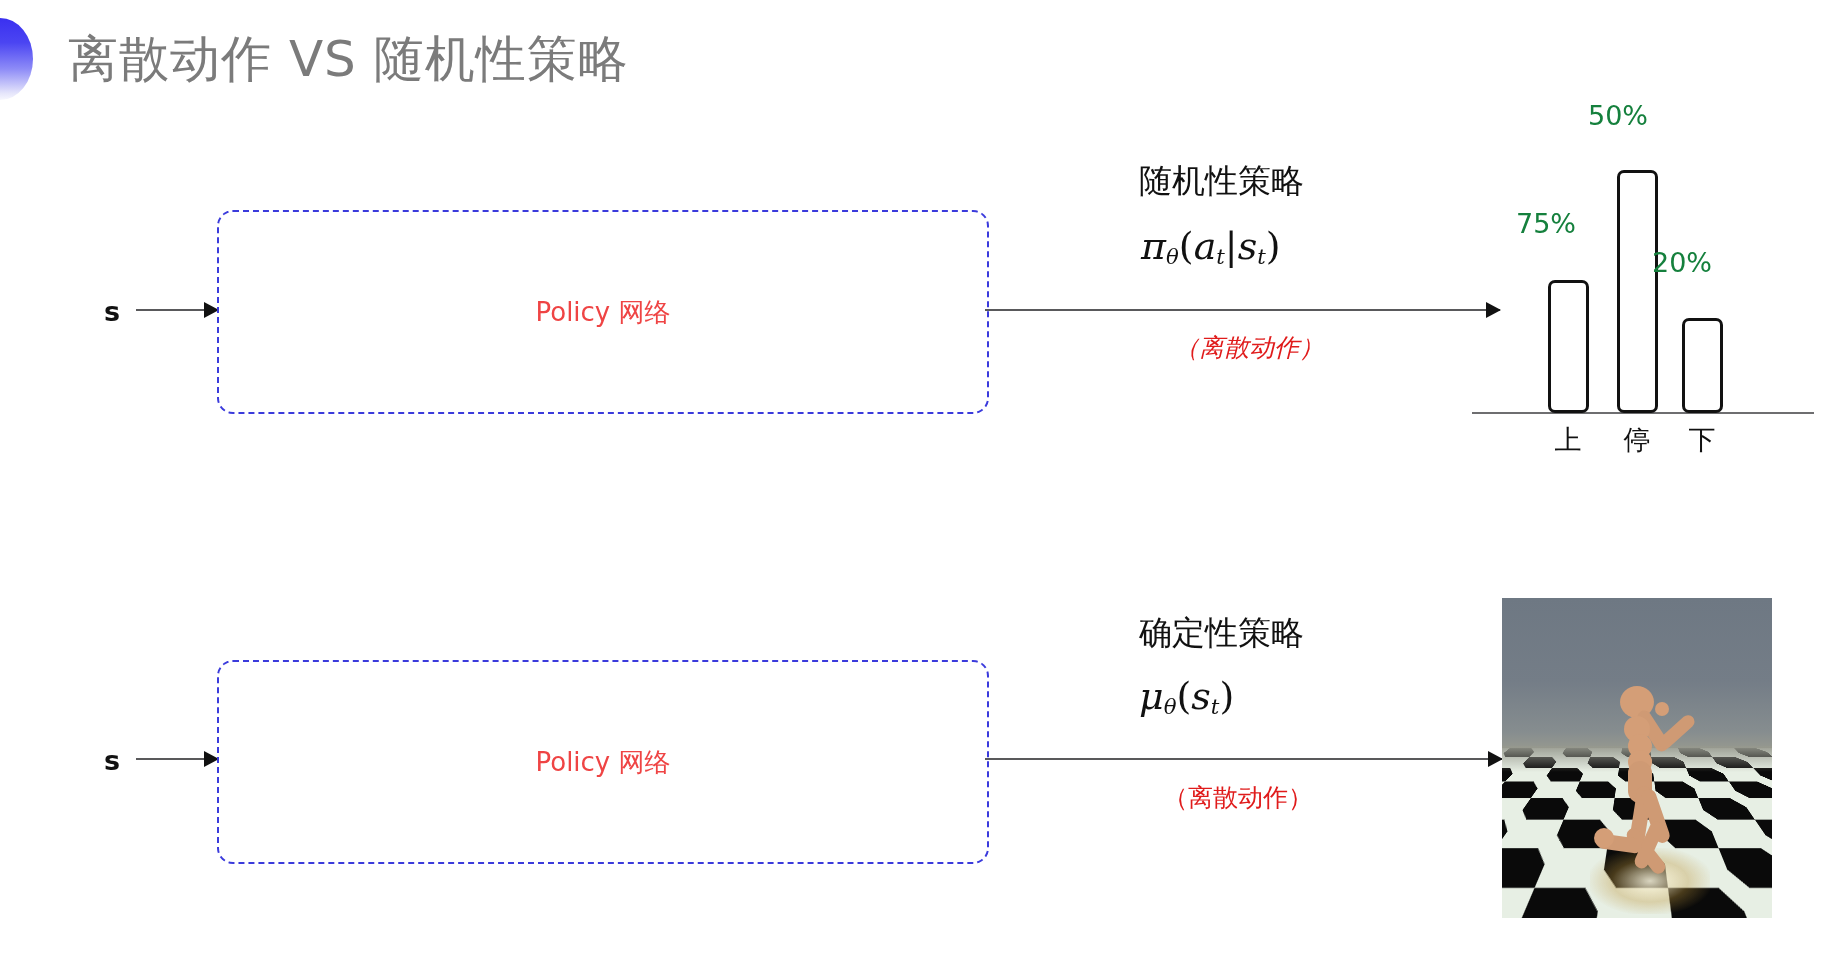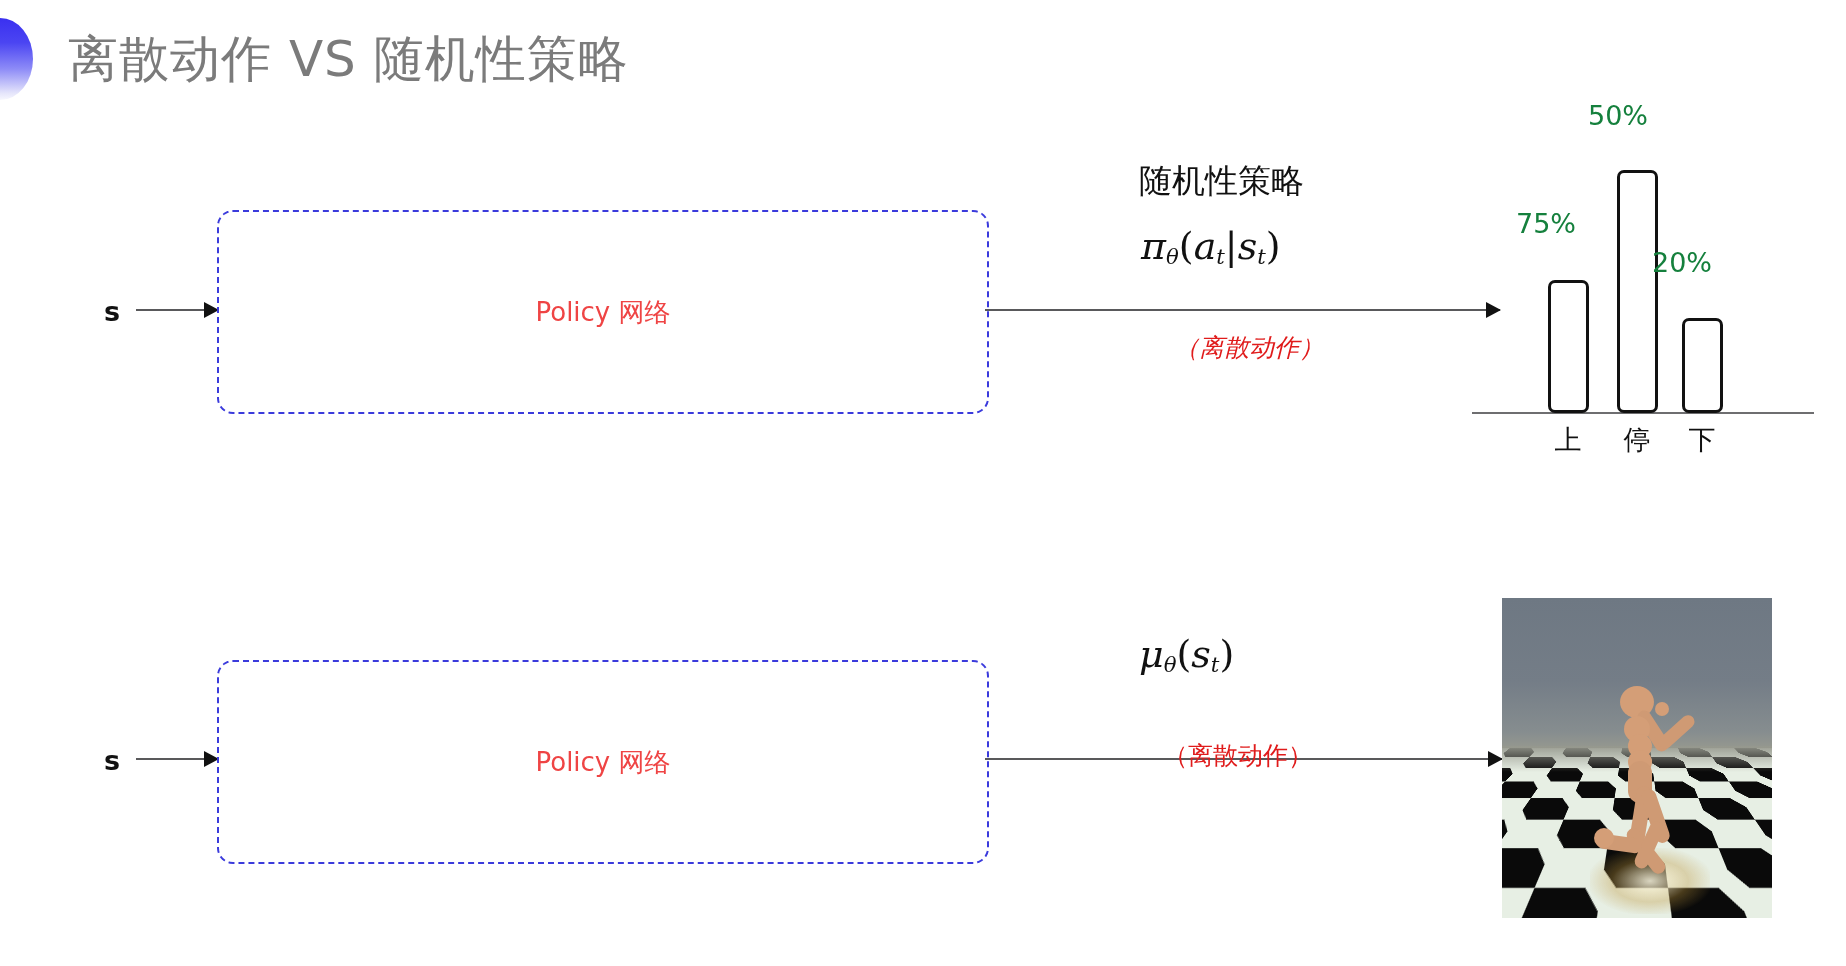--- a/index.html
+++ b/index.html
@@ -251,20 +251,21 @@
 <div class="state-label" style="left:104px; top:745px;">s</div>
 <div class="arrow" style="left:136px; top:758px; width:82px;"></div>
 
 <div class="policy-box" style="left:217px; top:660px; width:768px; height:200px;">
   <div class="policy-box-label">Policy 网络</div>
 </div>
 
 <div class="arrow" style="left:985px; top:758px; width:517px;"></div>
 
 <div class="policy-annot" style="left:1139px; top:612px;">
+  <div class="heading">确定性策略</div>
   <div class="formula" style="margin-top:16px; ">
     <span>μ</span><sub>θ</sub><span class="upr">(</span><span>s</span><sub>t</sub><span class="upr">)</span>
   </div>
   <div class="note" style="margin-top:48px; margin-left:24px;">（离散动作）</div>
 </div>
 
 <div id="humanoid-figure">
   <div class="sky"></div>
   <div class="floor"></div>
   <div class="floor-haze"></div>

